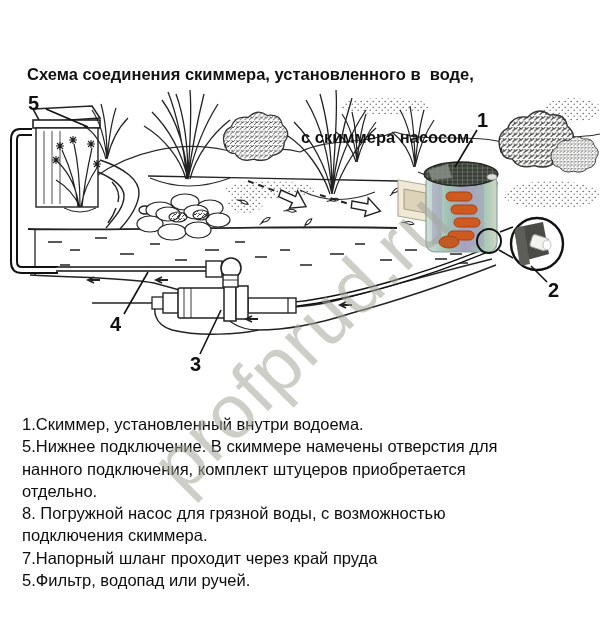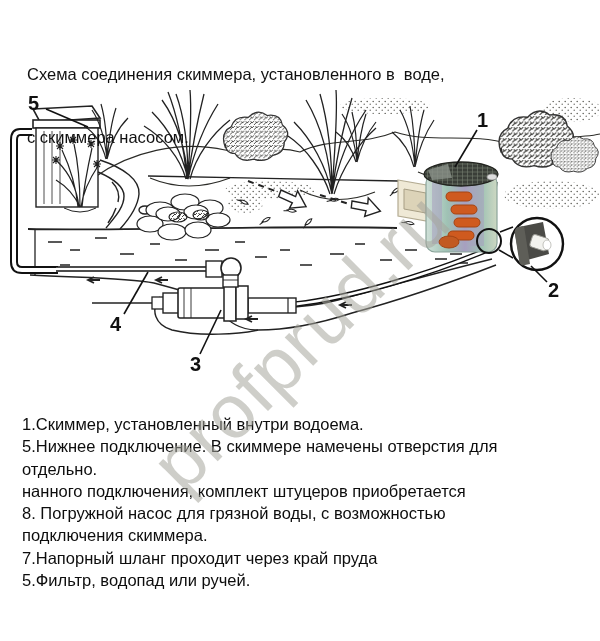--- a/index.html
+++ b/index.html
@@ -1,19 +1,19 @@
 <!DOCTYPE html>
 <html lang="ru"><head>
 <meta charset="utf-8">
 <style>
   html,body{margin:0;padding:0;background:#fff;}
   .page{position:relative;width:600px;height:641px;background:#fff;overflow:hidden;
         font-family:"Liberation Sans",sans-serif;color:#0d0d0d;}
-  .title{position:absolute;left:27px;top:22px;z-index:2;font-weight:normal;
-         font-size:16.5px;line-height:21px;white-space:pre-wrap;color:#111;}
+  .title{position:absolute;left:27px;top:22px;z-index:2;font-weight:bold;
+         font-size:16.5px;line-height:21px;white-space:pre-wrap;color:#111;text-align:right;}
   .diagram{position:absolute;left:0;top:82px;z-index:1;}
   .legend{position:absolute;left:22px;top:413px;width:565px;z-index:2;
           font-weight:normal;font-size:16.5px;line-height:22.3px;color:#0d0d0d;}
   .legend div{white-space:pre-wrap;}
   .watermark{position:absolute;left:-20px;top:298px;width:640px;z-index:4;
              text-align:center;font-size:76px;font-weight:normal;letter-spacing:1px;
              color:rgba(166,166,156,0.55);transform:rotate(-45deg);
              pointer-events:none;user-select:none;}
   svg text.lbl{font-family:"Liberation Sans",sans-serif;font-weight:bold;
                font-size:20px;fill:#111;}
@@ -276,22 +276,22 @@
     <text class="lbl" x="477" y="45">1</text>
     <text class="lbl" x="548" y="215">2</text>
     <text class="lbl" x="190" y="289">3</text>
     <text class="lbl" x="110" y="249">4</text>
     <text class="lbl" x="28" y="28">5</text>
   </svg>
 
   <div class="legend">
     <div>1.Скиммер, установленный внутри водоема.</div>
     <div>5.Нижнее подключение. В скиммере намечены отверстия для</div>
+    <div>нанного подключения, комплект штуцеров приобретается</div>
     <div>отдельно.</div>
-    <div>нанного подключения, комплект штуцеров приобретается</div>
     <div>8. Погружной насос для грязной воды, с возможностью</div>
     <div>подключения скиммера.</div>
     <div>7.Напорный шланг проходит через край пруда</div>
     <div>5.Фильтр, водопад или ручей.</div>
   </div>
 
   <div class="watermark">profprud.ru</div>
 
 </div>
 

